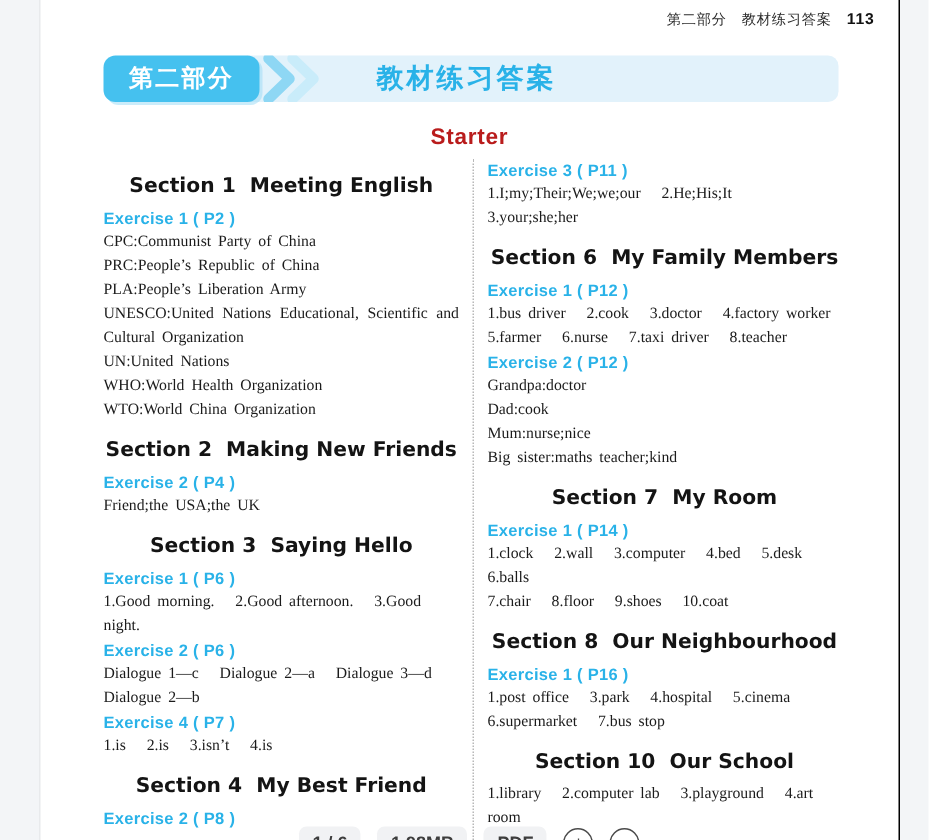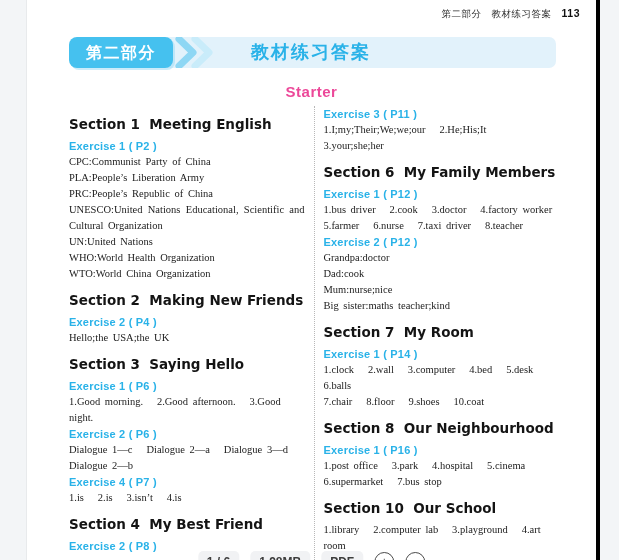--- a/index.html
+++ b/index.html
@@ -5,21 +5,21 @@
   html,body{margin:0;padding:0;}
   body{
     width:619px;height:560px;
     background:#f3f5f7;
     font-family:"Liberation Sans",sans-serif;
     position:relative;overflow:hidden;
   }
   .page{
     position:absolute;left:26px;top:0;width:574px;height:560px;
     background:#ffffff;
-    border-left:1px solid #e8eaec;border-right:4px solid #000000;
+    border-left:1px solid #e8eaec;border-right:1px solid #000000;
     box-sizing:border-box;
   }
   .page-header{
     position:absolute;top:7px;right:16px;
     font-size:9.5px;color:#2b2b2b;letter-spacing:.5px;
     display:flex;gap:10px;align-items:baseline;
   }
   .page-header .pg-num{font-weight:bold;font-size:10.5px;color:#111;}
   .banner{position:absolute;top:37px;left:42px;right:40px;height:31px;}
   .banner-bar{
@@ -32,34 +32,34 @@
     border-radius:8px;padding:0 17px;letter-spacing:1.5px;z-index:3;
     box-shadow:2px 2px 0 rgba(160,220,245,.55);
   }
   .banner-chevrons{position:absolute;left:104px;top:0;z-index:2;}
   .banner-title{
     position:absolute;left:182px;top:0;line-height:31px;
     color:#29b2e8;font-weight:bold;font-size:18px;letter-spacing:2px;z-index:3;
   }
   .starter{
     position:absolute;top:83px;left:0;right:0;text-align:center;
-    color:#ec4899;font-size:15px;font-weight:bold;letter-spacing:.5px;
+    color:#b91c1c;font-size:15px;font-weight:bold;letter-spacing:.5px;
   }
   .columns{
     position:absolute;top:106px;left:42px;right:38px;bottom:0;
     display:flex;align-items:stretch;
   }
   .col{width:50%;box-sizing:border-box;}
   .col.left{padding-right:9px;}
   .col.right{padding-left:9px;border-left:1px dotted #b8b8b8;}
   .blk{white-space:pre-wrap;}
   .blk.section{
     font-family:"DejaVu Sans",sans-serif;
     font-size:13.5px;font-weight:bold;color:#141414;
-    margin:8px 0 4px;line-height:20px;
+    text-align:center;margin:8px 0 4px;line-height:20px;
   }
   .blk.exercise{
     color:#29b2e8;font-size:11px;font-weight:bold;line-height:16px;
     letter-spacing:.2px;
   }
   .blk.line,.blk.justify{
     font-family:Liberation Serif, serif;
     font-size:10.5px;color:#1b1b1b;line-height:16px;word-spacing:2px;
   }
   .blk.justify{text-align:justify;}
@@ -98,29 +98,29 @@
     <div class="banner-title">教材练习答案</div>
   </div>
 
   <div class="starter">Starter</div>
 
   <div class="columns">
     <div class="col left">
         <div class="blk section">Section 1  Meeting English</div>
         <div class="blk exercise">Exercise 1 ( P2 )</div>
         <div class="blk line">CPC:Communist Party of China</div>
+        <div class="blk line">PRC:People’s Republic of China</div>
         <div class="blk line">PLA:People’s Liberation Army</div>
-        <div class="blk line">PRC:People’s Republic of China</div>
         <div class="blk justify">UNESCO:United Nations Educational, Scientific and Cultural Organization</div>
         <div class="blk line">UN:United Nations</div>
         <div class="blk line">WHO:World Health Organization</div>
         <div class="blk line">WTO:World China Organization</div>
         <div class="blk section">Section 2  Making New Friends</div>
         <div class="blk exercise">Exercise 2 ( P4 )</div>
-        <div class="blk line">Hello;the USA;the UK</div>
+        <div class="blk line">Friend;the USA;the UK</div>
         <div class="blk section">Section 3  Saying Hello</div>
         <div class="blk exercise">Exercise 1 ( P6 )</div>
         <div class="blk line">1.Good morning.   2.Good afternoon.   3.Good night.</div>
         <div class="blk exercise">Exercise 2 ( P6 )</div>
         <div class="blk line">Dialogue 1—c   Dialogue 2—a   Dialogue 3—d</div>
         <div class="blk line">Dialogue 2—b</div>
         <div class="blk exercise">Exercise 4 ( P7 )</div>
         <div class="blk line">1.is   2.is   3.isn’t   4.is</div>
         <div class="blk section">Section 4  My Best Friend</div>
         <div class="blk exercise">Exercise 2 ( P8 )</div>

